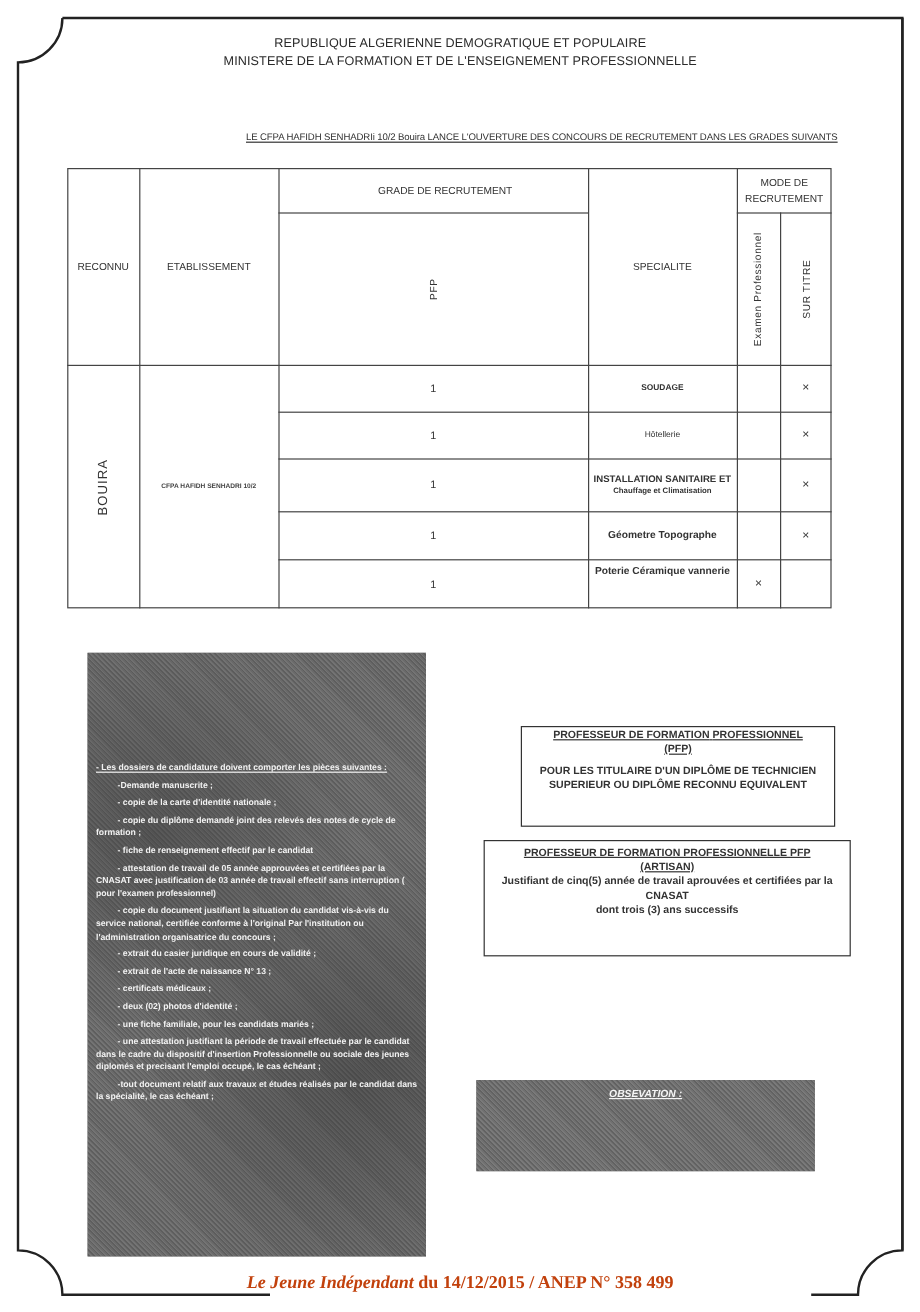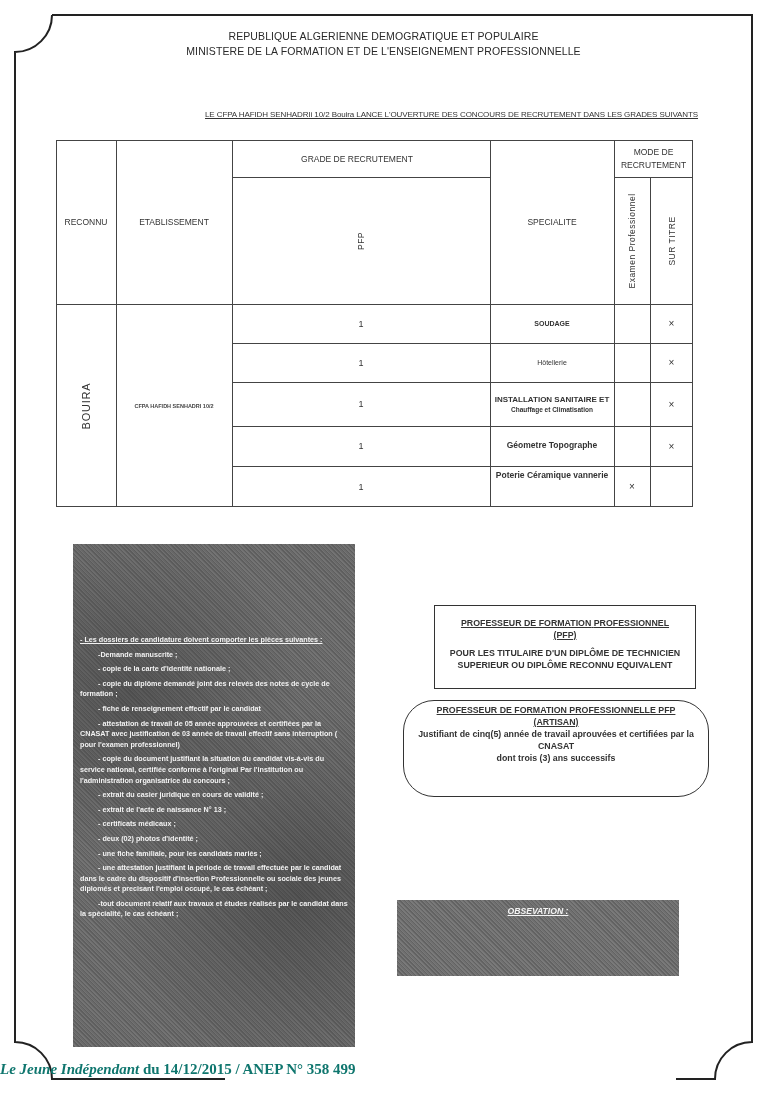--- a/index.html
+++ b/index.html
@@ -33,22 +33,22 @@
 
   .box { position:absolute; border:1.5px solid #333; box-sizing:border-box; text-align:center; color:#333; }
   .box .ttl { font-size:8.8px; font-weight:bold; text-decoration:underline; line-height:12px; }
   .box .body { font-size:8.8px; font-weight:bold; line-height:12px; }
 
   .obs { position:absolute; left:397px; top:900px; width:282px; height:76px;
          background: repeating-linear-gradient(45deg, #707070 0 1px, #626262 1px 2px, #7a7a7a 2px 3px), #6a6a6a;
          color:#f5f5f5; text-align:center; font-style:italic; font-weight:bold; font-size:8.6px; line-height:11.5px; }
   .obs .ttl { text-decoration:underline; margin-top:6px; }
 
-  .footer { position:absolute; left:0; top:1061px; width:767px; 
-            font-family:"Liberation Serif", serif; font-weight:bold; font-size:15px; color:#0f766e; }
+  .footer { position:absolute; left:0; top:1061px; width:767px; text-align:center;
+            font-family:"Liberation Serif", serif; font-weight:bold; font-size:15px; color:#c2410c; }
   .footer i { font-style:italic; }
 </style>
 </head>
 <body>
 
 <svg class="frame" width="767" height="1093" viewBox="0 0 767 1093">
   <path d="M52 15 L752 15 L752 42 M752 42 L752 1042 M52 15 A37 37 0 0 1 15 52 L15 1042 A37 37 0 0 1 52 1079 L225 1079" fill="none" stroke="#222" stroke-width="2"></path>
   <path d="M752 15 L752 1042 A37 37 0 0 0 715 1079 L676 1079" fill="none" stroke="#222" stroke-width="2"></path>
 </svg>
 
@@ -69,21 +69,21 @@
   <div class="hline" style="left:232px; top:177px; width:258px;"></div>
   <div class="hline" style="left:614px; top:177px; width:79px;"></div>
   <div class="hline" style="left:56px; top:304px; width:637px;"></div>
   <div class="hline" style="left:232px; top:343px; width:461px;"></div>
   <div class="hline" style="left:232px; top:382px; width:461px;"></div>
   <div class="hline" style="left:232px; top:426px; width:461px;"></div>
   <div class="hline" style="left:232px; top:466px; width:461px;"></div>
 
   <div class="cell th" style="left:56px; top:140px; width:60px; height:164px;">RECONNU</div>
   <div class="cell th" style="left:116px; top:140px; width:116px; height:164px;">ETABLISSEMENT</div>
-  <div class="cell th" style="left:228px; top:140px; width:258px; height:37px;">GRADE DE RECRUTEMENT</div>
+  <div class="cell th" style="left:242px; top:140px; width:258px; height:37px;">GRADE DE RECRUTEMENT</div>
   <div class="cell" style="left:232px; top:177px; width:258px; height:127px;">
     <span class="vert">PFP</span>
   </div>
   <div class="cell th" style="left:490px; top:140px; width:124px; height:164px;">SPECIALITE</div>
   <div class="cell th" style="left:614px; top:140px; width:79px; height:37px; line-height:13px; padding:0 4px;text-align:center;">MODE DE RECRUTEMENT</div>
   <div class="cell" style="left:614px; top:177px; width:36px; height:127px;">
     <span class="vert">Examen Professionnel</span>
   </div>
   <div class="cell" style="left:650px; top:177px; width:43px; height:127px;">
     <span class="vert">SUR TITRE</span>
@@ -145,30 +145,30 @@
     <p class="ind">- extrait du casier juridique en cours de validité ;</p>
     <p class="ind">- extrait de l'acte de naissance N° 13 ;</p>
     <p class="ind">- certificats médicaux ;</p>
     <p class="ind">- deux (02) photos d'identité ;</p>
     <p class="ind">- une fiche familiale, pour les candidats mariés ;</p>
     <p class="ind">- une attestation justifiant la période de travail effectuée par le candidat dans le cadre du dispositif d'insertion  Professionnelle ou sociale des jeunes diplomés et precisant l'emploi occupé, le cas échéant ;</p>
     <p class="ind">-tout document relatif aux travaux et études réalisés par le candidat dans la spécialité, le cas échéant ;</p>
   </div>
 </div>
 
-<div class="box" style="left:434px; top:605px; width:262px; height:84px; padding-top:11px;">
+<div class="box" style="left:434px; top:605px; width:262px; height:84px; padding-top:0;">
   <div class="ttl">
     <span>PROFESSEUR DE FORMATION</span>
     <span>PROFESSIONNEL</span>
   </div>
   <div class="ttl">(PFP)</div>
   <div class="body" style="margin-top:6px; padding:0 2px;">POUR LES TITULAIRE D'UN DIPLÔME DE TECHNICIEN SUPERIEUR OU DIPLÔME RECONNU EQUIVALENT</div>
 </div>
 
-<div class="box" style="left:403px; top:700px; width:306px; height:97px; padding-top:3px;border-radius:31px;">
+<div class="box" style="left:403px; top:700px; width:306px; height:97px; padding-top:3px;">
   <div class="ttl">PROFESSEUR DE FORMATION PROFESSIONNELLE PFP</div>
   <div class="ttl">(ARTISAN)</div>
   <div class="body" style="padding:0 10px;">Justifiant de cinq(5) année de travail aprouvées et certifiées par la CNASAT</div>
   <div class="body">dont trois (3) ans successifs</div>
 </div>
 
 <div class="obs">
   <div class="ttl">OBSEVATION :</div>
 </div>
 

